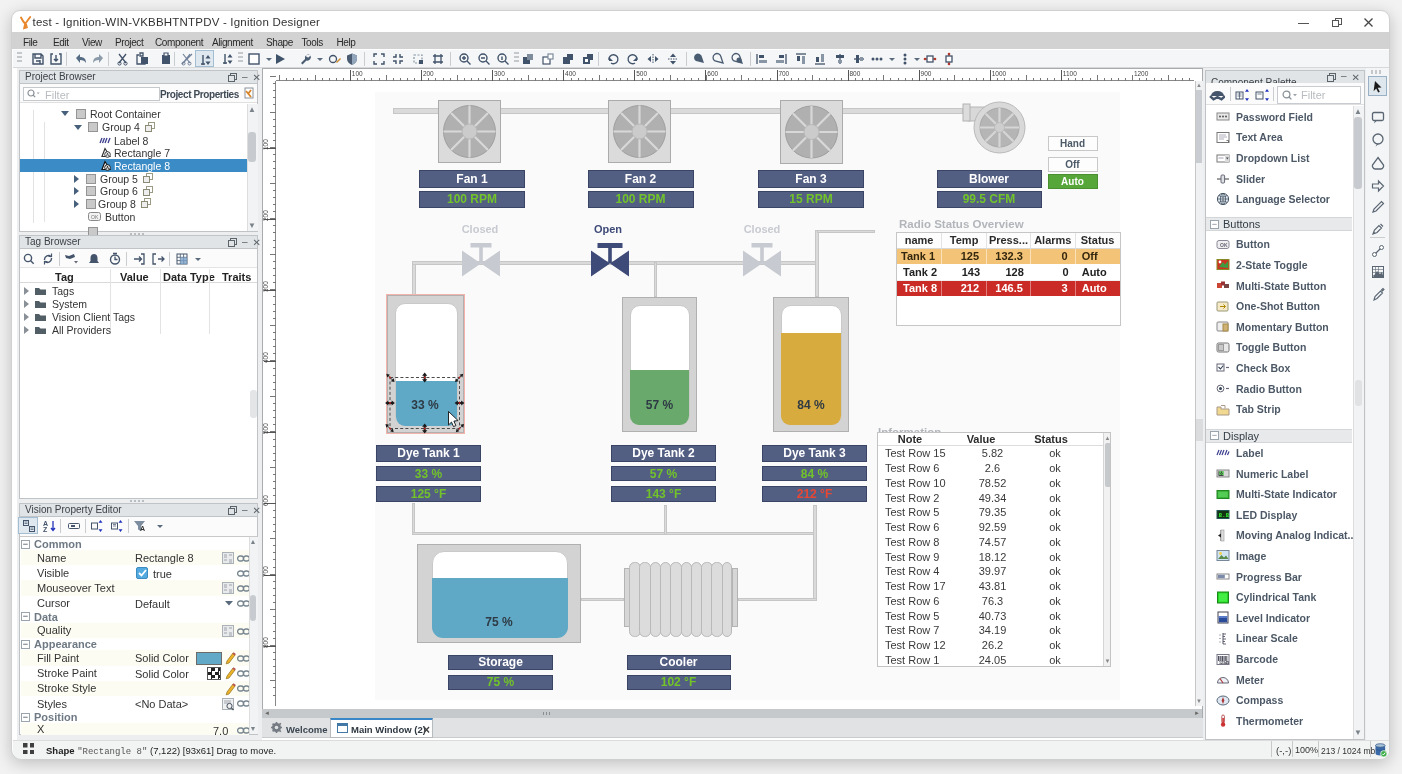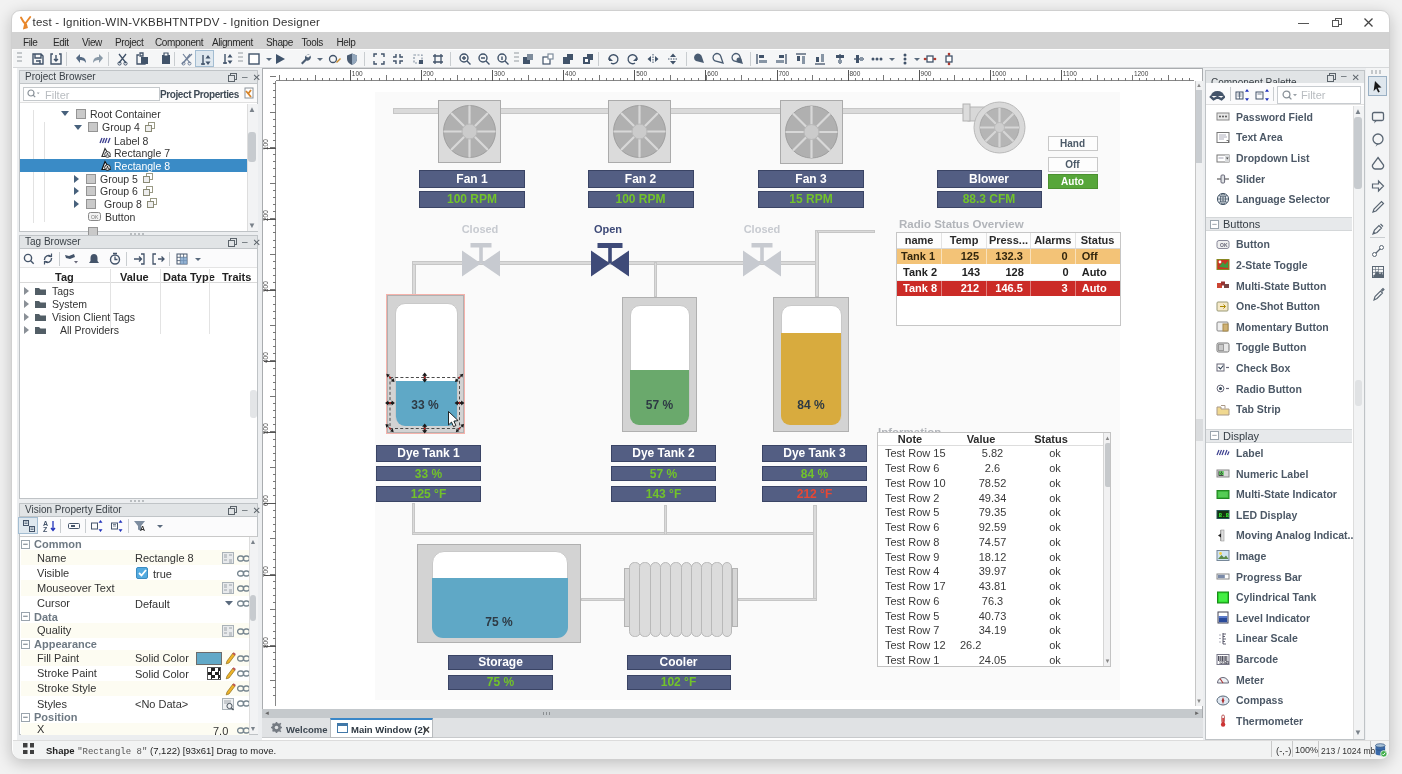--- a/index.html
+++ b/index.html
@@ -432,21 +432,21 @@
         <span class="gsq" style="margin-left:7px"></span>
         <span style="margin-left:4px">Group 6</span>
         <svg width="11" height="11" style="margin-left:5px">
           <rect x="3.5" y="0.5" width="6" height="6" stroke="#9a9a85" fill="none"></rect>
           <rect x="0.5" y="3.5" width="6" height="6" stroke="#8a8a75" fill="#eee"></rect>
         </svg>
       </div>
 <div class="treerow" style="left:74px;top:197.5px">
         <span class="arrowrt"></span>
         <span class="gsq" style="margin-left:7px"></span>
-        <span style="margin-left:8px">Group 8</span>
+        <span style="margin-left:2px">Group 8</span>
         <svg width="11" height="11" style="margin-left:5px">
           <rect x="3.5" y="0.5" width="6" height="6" stroke="#9a9a85" fill="none"></rect>
           <rect x="0.5" y="3.5" width="6" height="6" stroke="#8a8a75" fill="#eee"></rect>
         </svg>
       </div>
 <div class="treerow" style="left:88px;top:210.5px">
         <svg width="13" height="10">
           <rect x="0.5" y="0.5" width="12" height="8" rx="2" stroke="#888" fill="#f2f2f2"></rect>
           <text x="3" y="6.5" font-size="5" fill="#777">OK</text>
         </svg>
@@ -554,21 +554,21 @@
         <svg width="13" height="10" style="margin-left:5px">
           <path d="M1 2 h4 l1.5 1.5 h5.5 v5.5 h-11 z" fill="#525e66"></path>
         </svg>
         <span style="margin-left:5px">Vision Client Tags</span>
       </div>
 <div class="treerow" style="left:24px;top:324px">
         <span class="arrowrt" style="border-left-color:#8a9097"></span>
         <svg width="13" height="10" style="margin-left:5px">
           <path d="M1 2 h4 l1.5 1.5 h5.5 v5.5 h-11 z" fill="#525e66"></path>
         </svg>
-        <span style="margin-left:13px">All Providers</span>
+        <span style="margin-left:5px">All Providers</span>
       </div>
 <div class="abs" style="left:250px;top:390px;width:7px;height:28px;background:#e3e5e7;border-radius:3px"></div>
 <div class="abs" style="left:130px;top:499.5px;width:16px;height:2px;background:repeating-linear-gradient(to right,#b9bdc0 0 2px,transparent 2px 4px)"></div>
 
 <div class="abs" style="left:19px;top:503px;width:239px;height:232px;background:#fff;border:1px solid #bfc3c6"></div>
 <div class="panel-title" style="left:19px;top:503px;width:239px;height:13.5px">Vision Property Editor</div>
 <div class="ptbtns" style="left:228px;top:505px">
         <svg width="9" height="9">
           <rect x="2.5" y="0.5" width="6" height="6" stroke="#5c646b" fill="none"></rect>
           <rect x="0.5" y="2.5" width="6" height="6" stroke="#5c646b" fill="#e1e4e6"></rect>
@@ -838,21 +838,21 @@
         <circle cx="39.5" cy="27.5" r="5" fill="#cecece" stroke="#bbb"></circle>
       </svg>
 
 <div class="sb" style="left:419px;top:169.5px;width:106px;height:18px">Fan 1</div>
 <div class="sb grn" style="left:419px;top:190.5px;width:106px;height:17.5px;color:#72c32a">100 RPM</div>
 <div class="sb" style="left:587.5px;top:169.5px;width:106px;height:18px">Fan 2</div>
 <div class="sb grn" style="left:587.5px;top:190.5px;width:106px;height:17.5px;color:#72c32a">100 RPM</div>
 <div class="sb" style="left:758px;top:169.5px;width:106px;height:18px">Fan 3</div>
 <div class="sb grn" style="left:758px;top:190.5px;width:106px;height:17.5px;color:#72c32a">15 RPM</div>
 <div class="sb" style="left:936.5px;top:169.5px;width:105px;height:18px">Blower</div>
-<div class="sb grn" style="left:936.5px;top:190.5px;width:105px;height:17.5px;color:#72c32a">88.3 CFM</div>
+<div class="sb grn" style="left:936.5px;top:190.5px;width:105px;height:17.5px;color:#72c32a">99.5 CFM</div>
 
 <div class="hbtn" style="top:135.5px">Hand</div>
 <div class="hbtn" style="top:156.8px">Off</div>
 <div class="hbtn" style="top:173.8px;background:#57a63a;border-color:#4b9030;color:#fff">Auto</div>
 
 <div class="abs" style="left:458px;top:223px;width:44px;text-align:center;font-weight:bold;color:#c7cad0">Closed</div>
 <svg class="abs" style="left:460px;top:242.5px" width="42" height="34">
         <rect x="10.5" y="0" width="21" height="4.5" fill="#c7cad0"></rect>
         <rect x="19.2" y="4" width="3.6" height="16" fill="#c7cad0"></rect>
         <path d="M2 7.5 v26 l19-13 z M40 7.5 v26 l-19-13 z" fill="#c7cad0"></path>
@@ -1030,21 +1030,21 @@
           </div>
 <div style="display:flex;height:14.76px;align-items:center">
             <span style="width:7px"></span>
             <span style="width:75px">Test Row 7</span>
             <span style="width:65px;text-align:center">34.19</span>
             <span style="width:60px;text-align:center">ok</span>
           </div>
 <div style="display:flex;height:14.76px;align-items:center">
             <span style="width:7px"></span>
             <span style="width:75px">Test Row 12</span>
-            <span style="width:65px;">26.2</span>
+            <span style="width:65px;text-align:center">26.2</span>
             <span style="width:60px;text-align:center">ok</span>
           </div>
 <div style="display:flex;height:14.76px;align-items:center">
             <span style="width:7px"></span>
             <span style="width:75px">Test Row 1</span>
             <span style="width:65px;text-align:center">24.05</span>
             <span style="width:60px;text-align:center">ok</span>
           </div>
 </div>
 <div class="abs" style="left:225px;top:0;width:8.5px;height:233.5px;background:#f1f1f2;border-left:1px solid #d5d5d5"></div>

